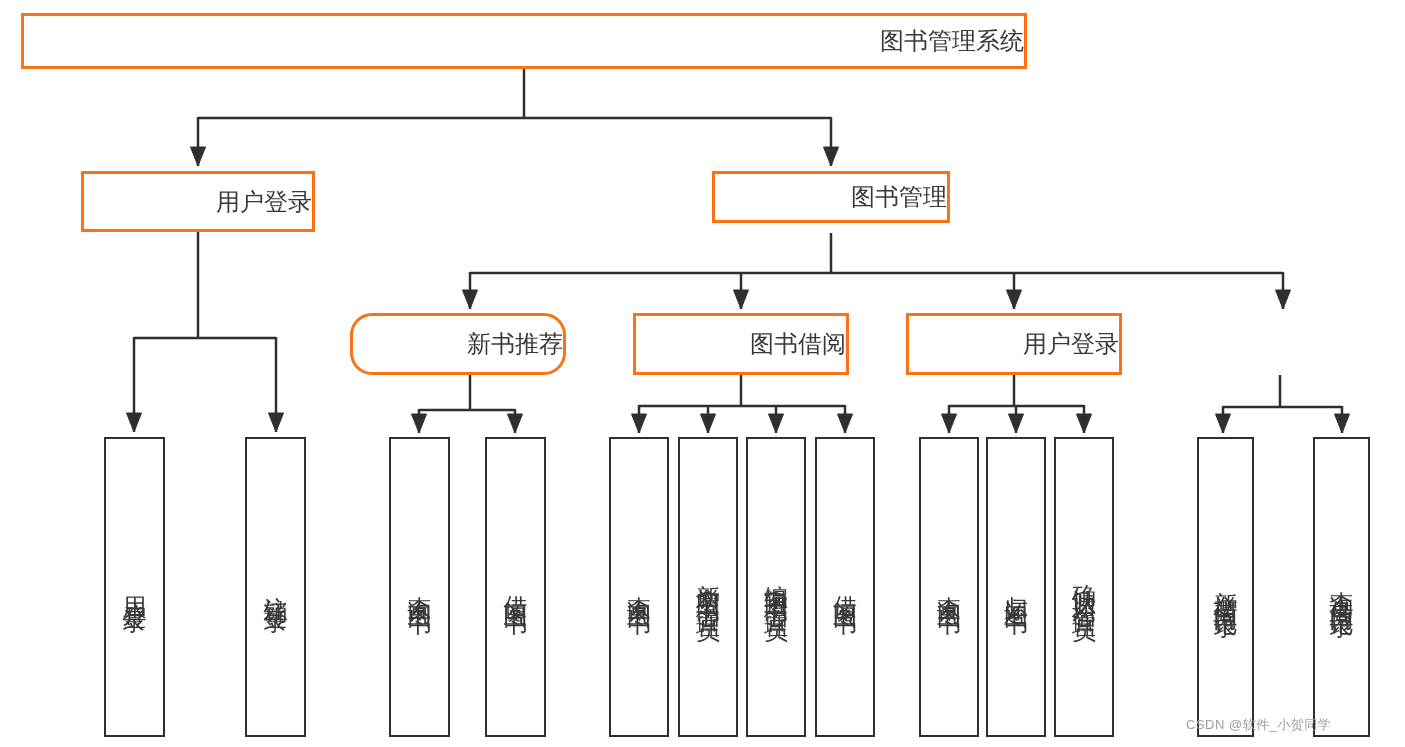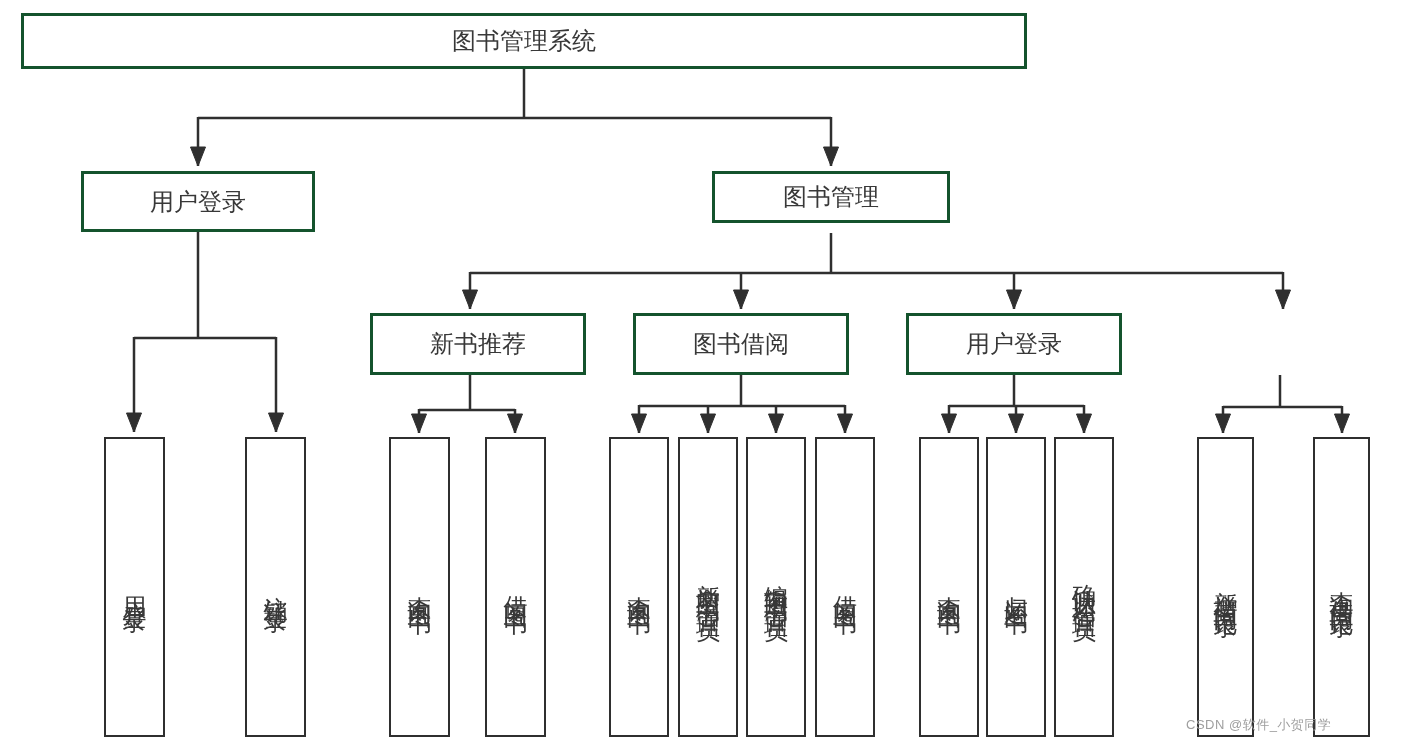--- a/index.html
+++ b/index.html
@@ -2,31 +2,31 @@
 <html><head>
 <meta charset="utf-8">
 <style>
   * { margin:0; padding:0; box-sizing:border-box; }
   html,body { width:1405px; height:747px; background:#ffffff; overflow:hidden;
               font-family:"Liberation Sans","DejaVu Sans",sans-serif; }
   #stage { position:relative; width:1405px; height:747px; background:#ffffff; }
 
   svg.connectors { position:absolute; left:0; top:0; width:1405px; height:747px; }
 
-  .node { position:absolute; background:#ffffff; border:3px solid #14532d;
-          display:flex; align-items:center; justify-content:center;
+  .node { position:absolute; background:#ffffff; border:3px solid #f97316;
+          display:flex; align-items:center; justify-content:flex-end;
           color:#383838; font-size:24px; }
   .node .lbl { white-space:nowrap; }
 
   .root-node  { left:21px;   top:13px;  width:1006px; height:56px; }
   .l2-login   { left:81px;   top:171px; width:234px;  height:61px; }
   .l2-mgmt    { left:712px;  top:171px; width:238px;  height:52px; }
 
   .l3 { top:313px; height:62px; width:216px; }
-  .l3-newbook { left:370px;  }
+  .l3-newbook { left:350px;border-radius:22px;  }
   .l3-borrow  { left:633px;  }
   .l3-current { left:906px;  }
   .l3-record  { left:1172px; }
 
   .vbox { position:absolute; top:437px; height:300px; background:#ffffff;
           border:2px solid #2f2f2f; display:flex; align-items:center; justify-content:center; }
   .vbox .lbl { writing-mode:vertical-rl; text-orientation:mixed;
                font-size:24px; letter-spacing:5px; color:#383838; white-space:nowrap; }
 
   .w61 { width:61px; } .w60 { width:60px; } .w57 { width:57px; }

